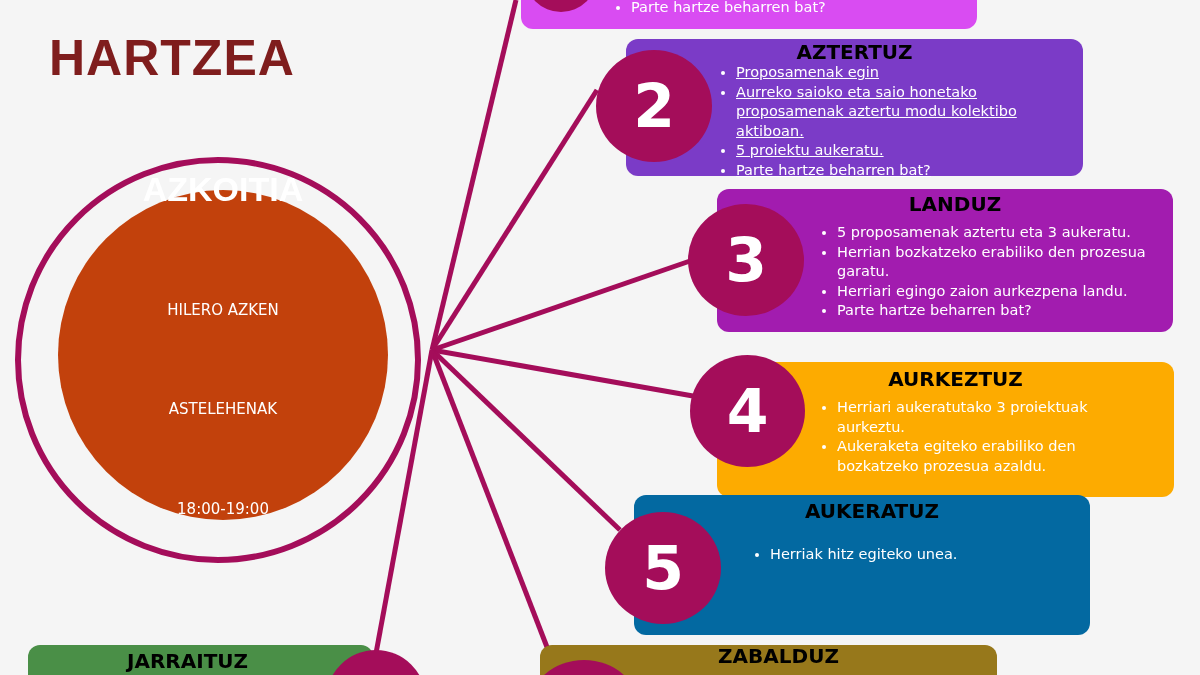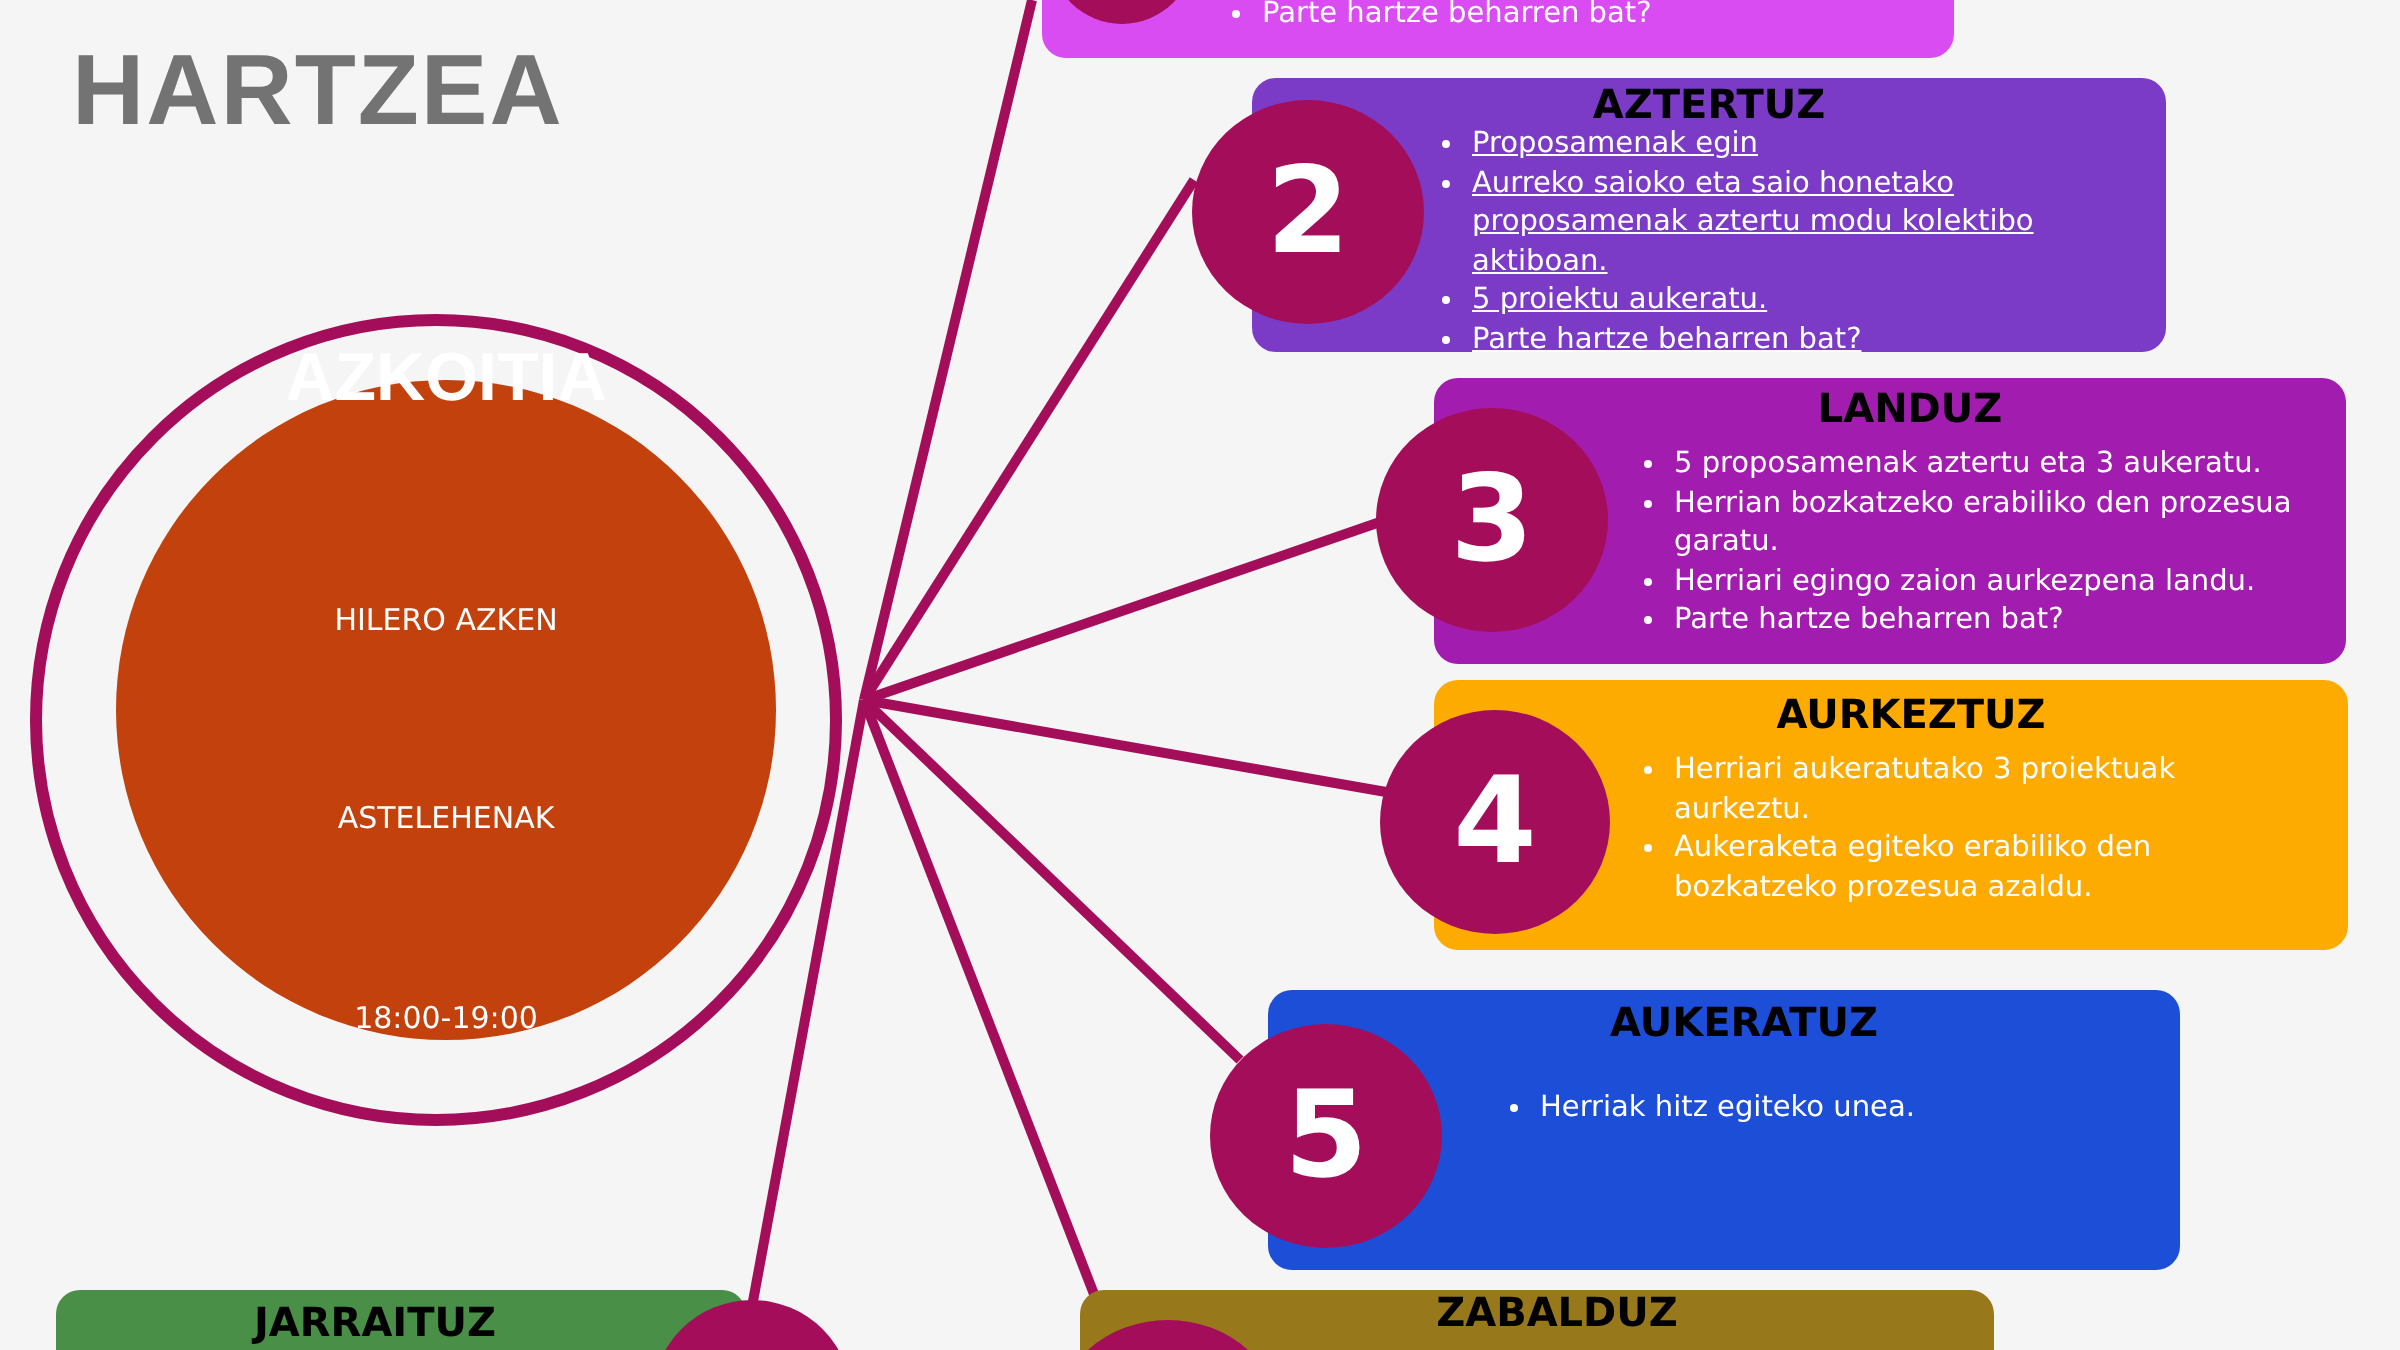--- a/index.html
+++ b/index.html
@@ -4,21 +4,21 @@
 <style>
   html, body { margin:0; padding:0; }
   body {
     width:1200px; height:675px; overflow:hidden; position:relative;
     background:#f5f5f5;
     font-family:"DejaVu Sans", sans-serif;
   }
   .title {
     position:absolute; left:32px; top:16px;
     font-family:"Liberation Sans", sans-serif; font-weight:700;
-    font-size:50px; letter-spacing:1px; color:#737373; margin:4px; line-height:1;
+    font-size:50px; letter-spacing:1px; color:#7f1d1d; margin:17px; line-height:1;
   }
   svg.lines { position:absolute; left:0; top:0; width:1200px; height:675px; }
   .outer-ring {
     position:absolute; left:15px; top:157px; width:406px; height:406px;
     border:6px solid #a40d5a; border-radius:50%; box-sizing:border-box;
   }
   .hub {
     position:absolute; left:58px; top:190px; width:330px; height:330px;
     background:#c2410c; border-radius:50%;
     display:flex; flex-direction:column; align-items:center; justify-content:space-between;
@@ -93,32 +93,32 @@
     <li>5 proposamenak aztertu eta 3 aukeratu.</li>
     <li>Herrian bozkatzeko erabiliko den prozesua garatu.</li>
     <li>Herriari egingo zaion aurkezpena landu.</li>
     <li>Parte hartze beharren bat?</li>
   </ul>
 </div>
 <div class="badge" style="left:688px; top:204px; width:116px; height:112px; font-size:60px;">
   <span>3</span>
 </div>
 
-<div class="card" style="left:717px; top:340px; width:457px; height:135px; background:#fdab00;">
+<div class="card" style="left:717px; top:362px; width:457px; height:135px; background:#fdab00;">
   <h3 style="margin-top:6px; padding-left:20px;">AURKEZTUZ</h3>
   <ul style="position:absolute; left:100px; top:36px; width:310px;">
     <li>Herriari aukeratutako 3 proiektuak aurkeztu.</li>
     <li>Aukeraketa egiteko erabiliko den bozkatzeko prozesua azaldu.</li>
   </ul>
 </div>
 <div class="badge" style="left:690px; top:355px; width:115px; height:112px; font-size:60px;">
   <span>4</span>
 </div>
 
-<div class="card" style="left:634px; top:495px; width:456px; height:140px; background:#1d4ed8;">
+<div class="card" style="left:634px; top:495px; width:456px; height:140px; background:#0369a1;">
   <h3 style="margin-top:5px; padding-left:20px;">AUKERATUZ</h3>
   <ul style="position:absolute; left:116px; top:50px; width:320px;">
     <li>Herriak hitz egiteko unea.</li>
   </ul>
 </div>
 <div class="badge" style="left:605px; top:512px; width:116px; height:112px; font-size:60px;">
   <span>5</span>
 </div>
 
 <div class="card" style="left:540px; top:645px; width:457px; height:80px; background:#97781b;">

